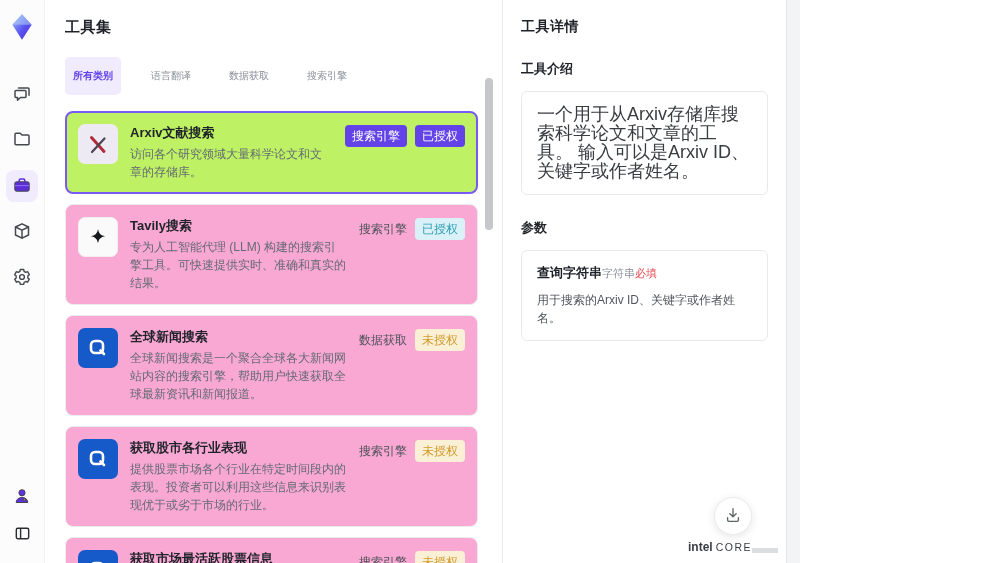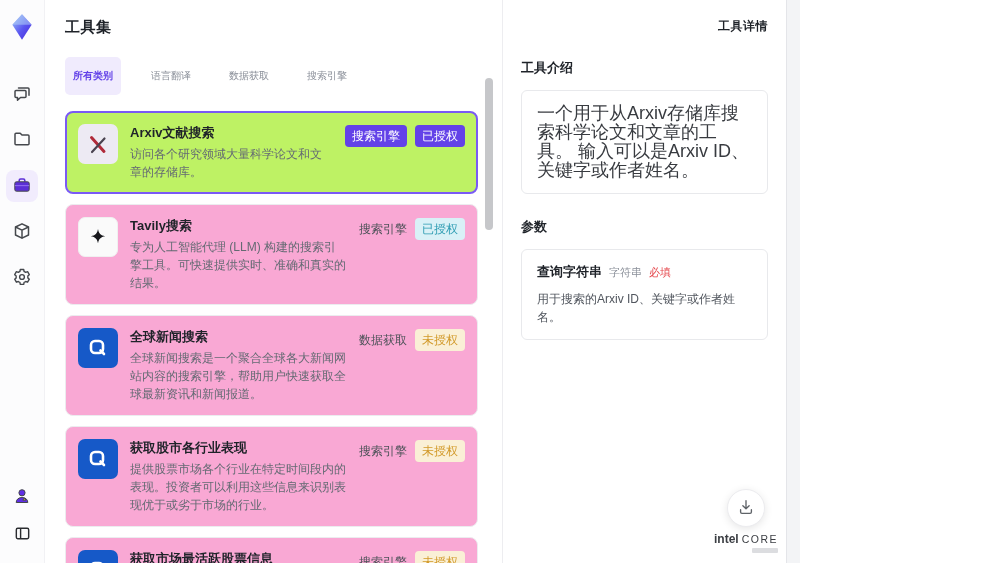--- a/index.html
+++ b/index.html
@@ -38,34 +38,34 @@
   .badge.solid { background:#6342e8; color:#fff; }
   .cat-plain { font-size:12px; color:#4e5259; white-space:nowrap; line-height:22px; }
   .badge.auth-ok { background:#d9f1f7; color:#2f9db3; }
   .badge.auth-no { background:#faf0d6; color:#d29a2a; }
 
   .scrollbar { position:absolute; top:70px; right:9px; width:8px; height:480px; }
   .scroll-thumb { position:absolute; top:8px; left:0; width:8px; height:152px; background:#c6c7ca; border-radius:4px; }
 
   
   .detail-panel { flex:1; padding:18px 18px 0 18px; position:relative; }
-  .detail-title { font-size:12px; font-weight:bold; letter-spacing:.5px;text-align:right; }
+  .detail-title { font-size:14px; font-weight:bold; letter-spacing:.5px; }
   .section-h { font-size:13px; font-weight:bold; margin-top:24px; }
   .box { border:1px solid #e8e9ec; border-radius:6px; background:#fff; padding:13px 15px; margin-top:13px; }
   .intro-text { font-size:18px; color:#383b40; line-height:19px; }
-  .param-head { display:flex; align-items:baseline; gap:7px; }
+  .param-head { display:flex; align-items:baseline; }
   .param-name { font-size:13px; font-weight:bold; color:#1f2329; }
   .param-type { font-size:11px; color:#8a8f99; }
   .param-req { font-size:11px; color:#e5484d; }
   .param-desc { font-size:12px; color:#505archive5archive; color:#51565e; margin-top:9px; line-height:18px; }
 
   
   .corner { position:absolute; right:22px; bottom:10px; display:flex; flex-direction:column; align-items:center; gap:6px; }
   .dl-btn { width:38px; height:38px; border-radius:50%; background:#fff; border:1px solid #ececef; box-shadow:0 2px 8px rgba(0,0,0,.10); display:flex; align-items:center; justify-content:center; cursor:pointer; }
-  .intel { display:flex; flex-direction:column; align-items:center; line-height:12px; }
+  .intel { display:flex; flex-direction:row; align-items:center; line-height:12px; }
   .intel-row { display:flex; align-items:baseline; gap:3px; color:#3a3d42; }
   .intel-name { font-size:12px; font-weight:bold; }
   .intel-core { font-size:10.5px; font-weight:300; letter-spacing:1.5px; }
   .intel-sub { width:26px; height:5px; background:#dcdde0; border-radius:1px; margin-top:3px; align-self:flex-end; }
 
   .edge-strip { width:14px; height:100%; background:#f3f4f6; border-left:1px solid #e4e5e9; flex-shrink:0; }
 </style>
 </head>
 <body>
 

